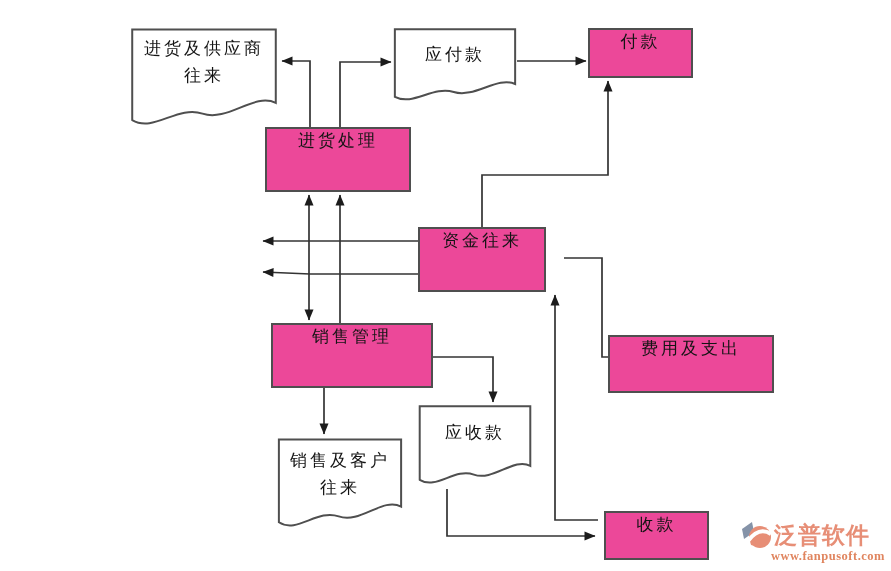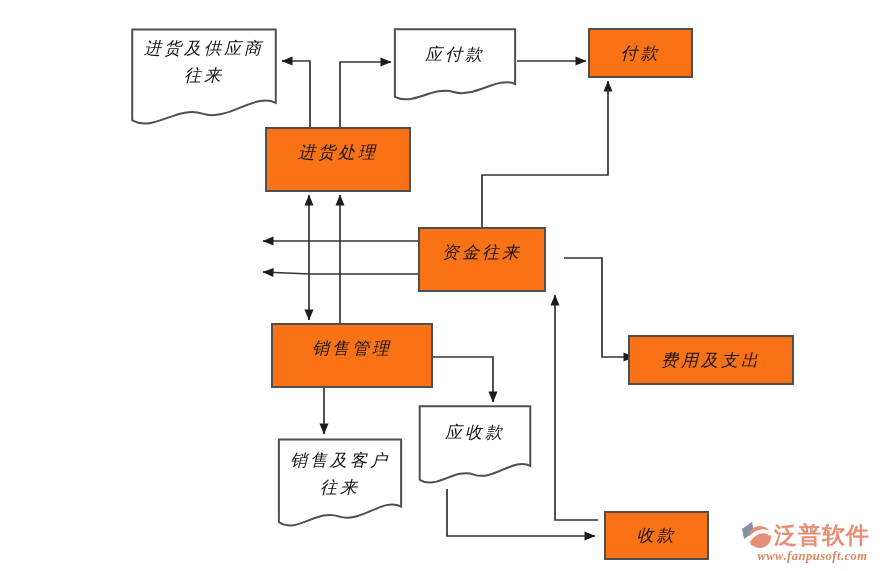--- a/index.html
+++ b/index.html
@@ -3,41 +3,41 @@
 <meta charset="utf-8">
 <style>
   html,body{margin:0;padding:0;background:#ffffff;}
   #canvas{
     position:relative;width:891px;height:571px;background:#ffffff;overflow:hidden;
     font-family:"Liberation Serif","DejaVu Serif",serif;color:#141414;
   }
   #edges{position:absolute;left:0;top:0;width:891px;height:571px;}
   .node{position:absolute;box-sizing:border-box;}
   .box{
-    border:2px solid #4f4f4f;background:#f97316;
-    display:flex;align-items:center;justify-content:center;
-    font-size:17px;letter-spacing:3px;text-align:center;font-style:italic;
+    border:2px solid #4f4f4f;background:#ec4899;
+    display:flex;justify-content:center;
+    font-size:17px;letter-spacing:3px;text-align:center;
   }
   .box.tall{padding-bottom:14px;}
-  .doc{background:transparent;font-style:italic;}
+  .doc{background:transparent;}
   .doc svg.doc-shape{position:absolute;left:0;top:0;width:100%;height:100%;}
   .doc .doc-label{
     position:absolute;left:0;right:0;text-align:center;
     font-size:17px;letter-spacing:3px;line-height:27px;
   }
   .doc .doc-label span{display:block;}
   .logo{position:absolute;left:740px;top:520px;width:145px;height:46px;}
   .logo .row{display:flex;align-items:center;}
   .logo .brand{
     font-size:23px;font-weight:bold;letter-spacing:1px;margin-left:2px;
     font-family:"Liberation Serif","DejaVu Serif",serif;
   }
   .logo .url{
-    font-size:12.5px;font-weight:bold;letter-spacing:0.5px;text-align:center;
-    margin-top:-2px;font-family:"Liberation Serif","DejaVu Serif",serif;font-style:italic;
+    font-size:12.5px;font-weight:bold;letter-spacing:0.5px;text-align:right;
+    margin-top:-2px;font-family:"Liberation Serif","DejaVu Serif",serif;
   }
 </style>
 </head>
 <body>
 
 <div id="canvas">
 
   <svg id="edges" viewBox="0 0 891 571">
     <defs>
       <marker id="arr" viewBox="0 0 12 10" refX="11" refY="5" markerWidth="12" markerHeight="10" orient="auto" markerUnits="userSpaceOnUse">
@@ -91,21 +91,21 @@
 
 
   <div class="node box tall" style="left:418px;top:227px;width:128px;height:65px">
     <span>资金往来</span>
   </div>
 
   <div class="node box tall" style="left:271px;top:323px;width:162px;height:65px">
     <span>销售管理</span>
   </div>
 
-  <div class="node box" style="left:628px;top:335px;width:166px;height:50px">
+  <div class="node box" style="left:608px;top:335px;width:166px;height:58px">
     <span>费用及支出</span>
   </div>
 
   <div class="node doc" style="left:418px;top:405px;width:114px;height:87px">
     <svg class="doc-shape" viewBox="0 0 100 100" preserveAspectRatio="none">
       <path d="M1.5,1.5 H98.5 V70 C84,60 66,88 49,80 C32,72 16,98 1.5,86 Z" fill="#ffffff" stroke="#4f4f4f" stroke-width="2" vector-effect="non-scaling-stroke"></path>
     </svg>
     <div class="doc-label" style="top:14px">
       <span>应收款</span>
     </div>

